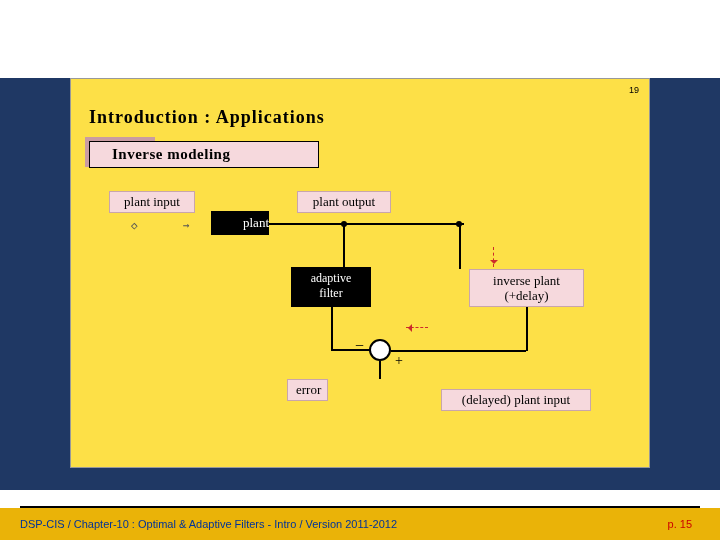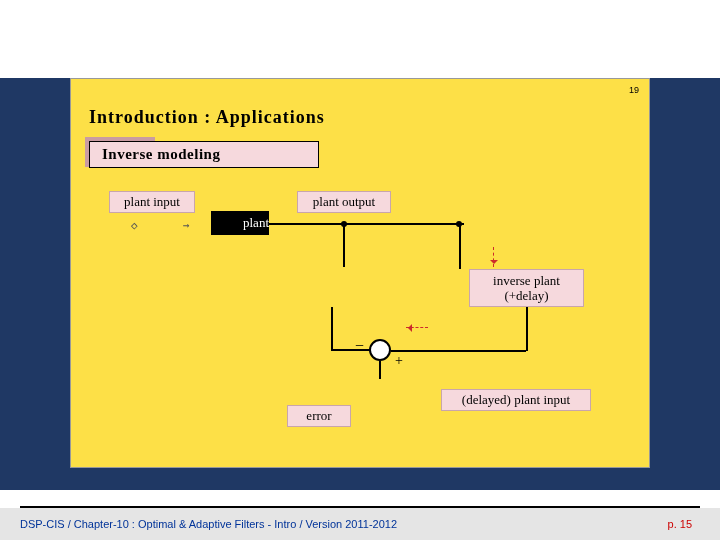--- a/index.html
+++ b/index.html
@@ -51,21 +51,21 @@
   }
   .inverse-box {
     position: absolute;
     top: 62px; left: 18px;
     width: 230px;
     background: #f6d9dd;
     border: 1px solid #000;
     font-family: Georgia, serif;
     font-size: 15px;
     font-weight: bold;
-    padding: 4px 12px;
+    padding: 4px 22px;
     letter-spacing: 0.5px;
   }
   .shadow-box {
     position: absolute;
     top: 58px; left: 14px;
     width: 70px; height: 30px;
     background: #c99ca2;
     z-index:-0;
   }
   
@@ -109,21 +109,21 @@
     top: 190px; left: 398px;
     width: 115px; height: 38px;
     background: #f6d9dd;
     border: 1px solid #c9a5ab;
     font-family: Georgia, serif;
     font-size: 13px;
     text-align:center;
     padding-top:3px;
     line-height:15px;
   }
-  .error-lbl { top: 314px; left: 216px; width: 64px; }
+  .error-lbl { top: 288px; left: 216px; width: 41px; }
   .delayed-lbl { top: 298px; left: 370px; width: 150px; }
   
   .dot {
     position:absolute;
     width:6px; height:6px; background:#000; border-radius:50%;
   }
   .dot1 { top: 142px; left: 270px; }
   .dot2 { top: 142px; left: 385px; }
   .sum-circle {
     position:absolute;
@@ -187,21 +187,21 @@
   }
   .red-arrow2::after {
     content:''; position:absolute; left:-2px; top:-4px;
     border:4px solid transparent; border-right-color:#cc2b2b;
   }
   
   .footer {
     position:absolute;
     left:0; right:0; bottom:0;
     height:32px;
-    background:#e5e5e5;
+    background:#eab308;
     border-top: 0;
     display:flex;
     justify-content:space-between;
     align-items:center;
     padding: 0 28px 0 20px;
     font-size: 11px;
   }
   .footer-left { color:#003399; }
   .footer-right { color:#cc0000; }
   .footer-line {
@@ -243,20 +243,24 @@
 
   <div class="plant-box">plant</div>
 
   <div class="hline l-plant-out"></div>
   <div class="hline l-out-right"></div>
   <div class="dot dot1"></div>
   <div class="dot dot2"></div>
   <div class="vline l-down1"></div>
   <div class="vline l-node2-down"></div>
 
+  <div class="adaptive-box">
+    <span>adaptive</span><br>
+    <span>filter</span>
+  </div>
 
   <div class="inverse-plant">
     <span>inverse plant</span><br>
     <span>(+delay)</span>
   </div>
 
   <div class="l-af-down-real"></div>
   <div class="l-af-right"></div>
   <div class="l-inv-down-real"></div>
   <div class="l-inv-left"></div>

